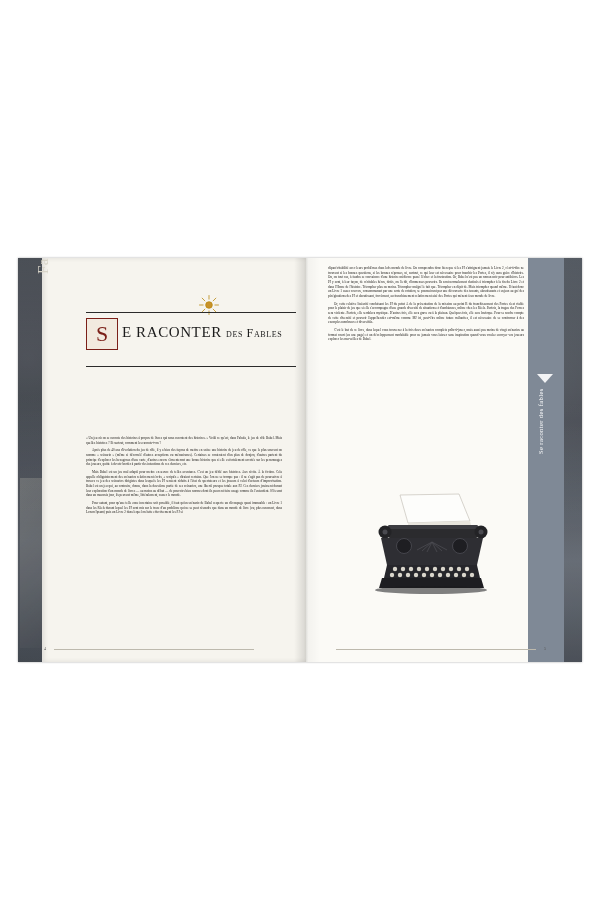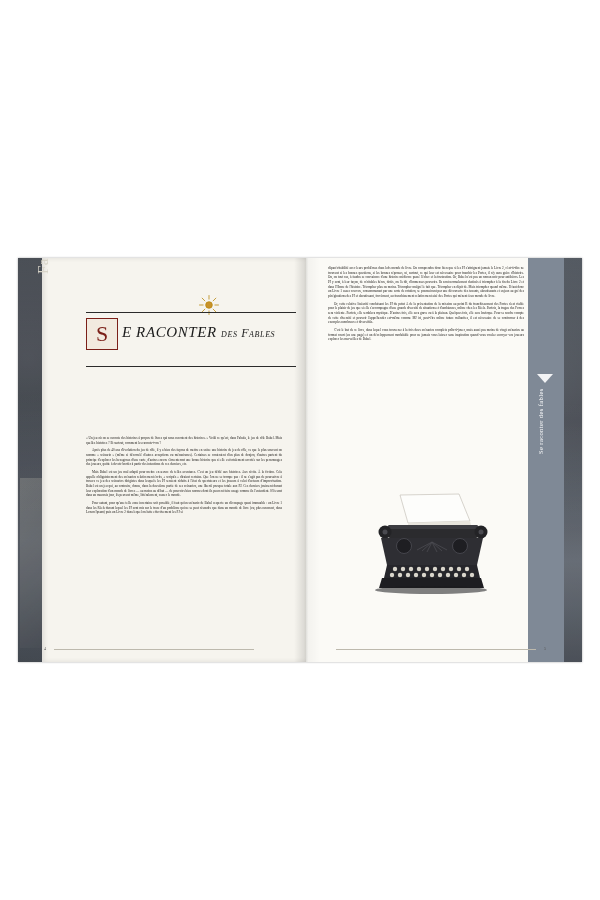--- a/index.html
+++ b/index.html
@@ -144,21 +144,20 @@
     text-align: center;
     background: #f2eadf;
   }
   .chapter-title {
     margin: 14px 0 0 0;
     font-size: 15px;
     letter-spacing: 0.6px;
     color: #1b1b1b;
     font-variant: small-caps;
     white-space: nowrap;
-    font-style: italic;
   }
   .chapter-title .small {
     font-size: 12px;
   }
 
   .col-left {
     position: absolute;
     left: 44px;
     top: 178px;
     width: 196px;

